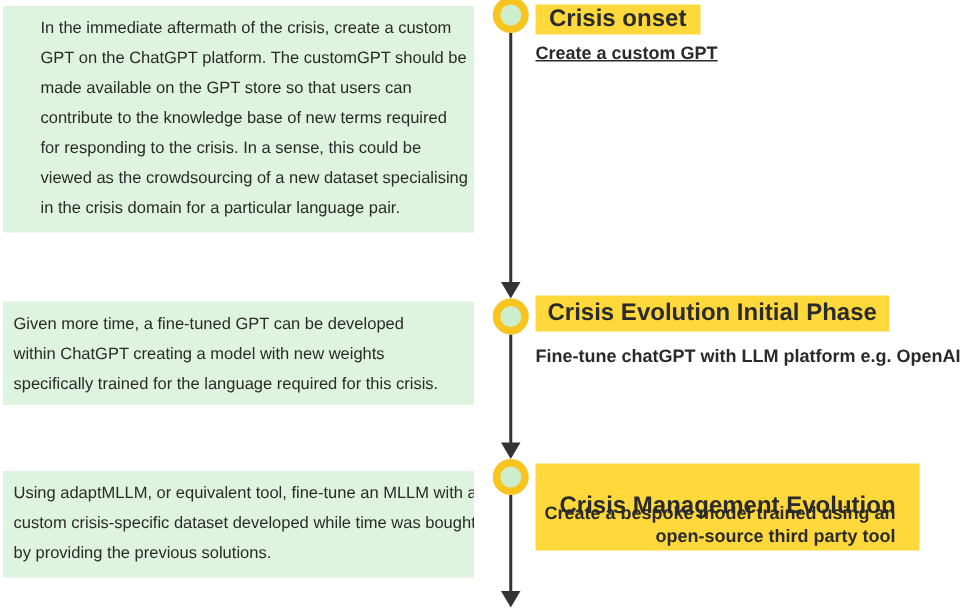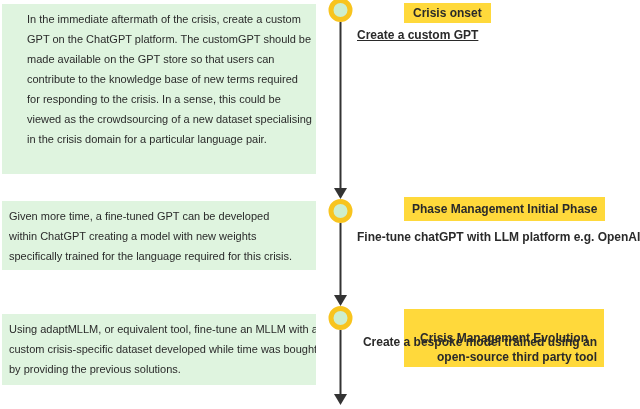--- a/index.html
+++ b/index.html
@@ -24,33 +24,32 @@
     left: 2px;
     width: 314px;
     background: var(--box-green, #dff4df);
     font-size: 11px;
     line-height: 20px;
     white-space: pre;
     padding: 5px 7px;
     overflow: hidden;
     color: var(--text, #2a2a2a);
   }
-  .note1 { top: 4px;   height: 170px; padding-left: 25px; }
+  .note1 { top: 4px;   height: 151px; padding-left: 25px; }
   .note2 { top: 201px; height: 69px;  }
   .note3 { top: 314px; height: 71px;  }
   .entry-label {
     position: absolute;
     display: inline-block;
     background: var(--highlight-yellow, #ffd93b);
-    font-size: 12px;
+    font-size: 16px;
     font-weight: bold;
     line-height: 18px;
     color: var(--text, #2a2a2a);
     white-space: pre;
-    margin-left: 47px;
   }
   .label1 { left: 357px; top: 3px;   padding: 1px 9px;  }
   .label2 { left: 357px; top: 197px; padding: 3px 8px;  }
   .label3 { left: 357px; top: 309px; padding: 20px 16px; }
   .entry-action {
     position: absolute;
     font-size: 12px;
     font-weight: bold;
     line-height: 15px;
     color: var(--text, #2a2a2a);
@@ -86,20 +85,20 @@
   <div class="note note3">Using adaptMLLM, or equivalent tool, fine-tune an MLLM with a
 custom crisis-specific dataset developed while time was bought
 by providing the previous solutions.</div>
   <div class="note note2">Given more time, a fine-tuned GPT can be developed
 within ChatGPT creating a model with new weights
 specifically trained for the language required for this crisis.</div>
 
   <div class="entry-label label1">Crisis onset</div>
   <div class="entry-action action1">Create a custom GPT</div>
 
-  <div class="entry-label label2">Phase Management Initial Phase</div>
+  <div class="entry-label label2">Crisis Evolution Initial Phase</div>
   <div class="entry-action action2">Fine-tune chatGPT with LLM platform e.g. OpenAI</div>
 
   <div class="entry-label label3">Crisis Management Evolution</div>
   <div class="entry-action action3">Create a bespoke model trained using an
 open-source third party tool</div>
 
 </div>
 
 </body></html>

